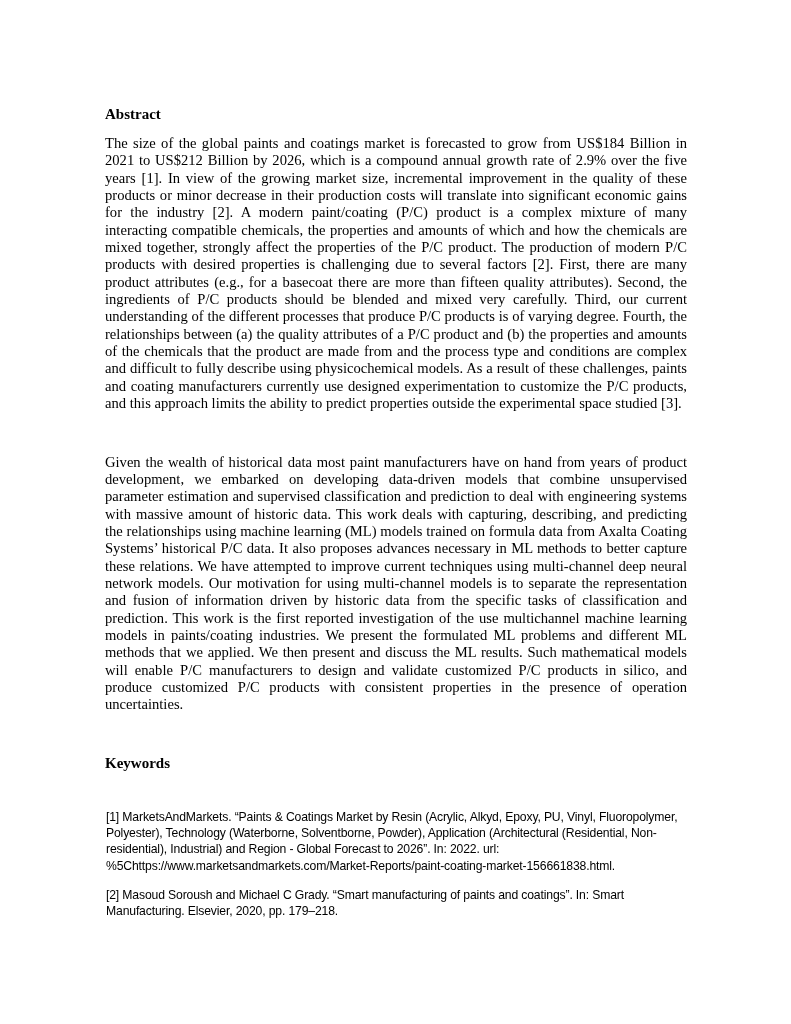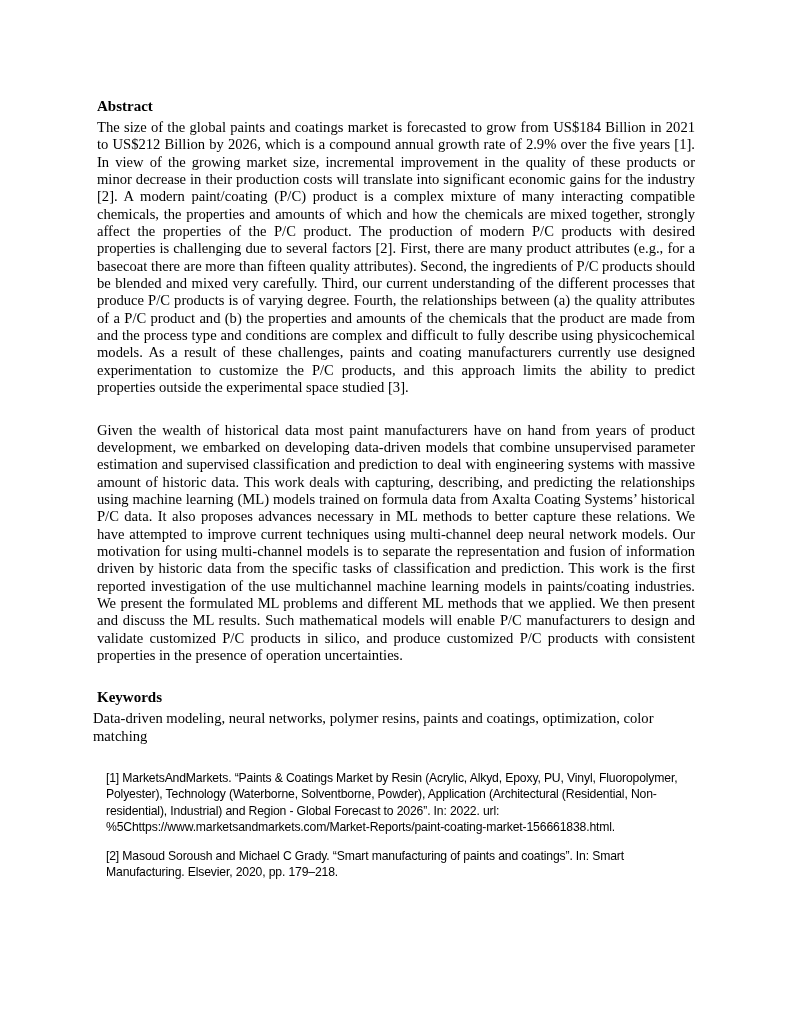--- a/index.html
+++ b/index.html
@@ -1,23 +1,23 @@
 <!DOCTYPE html>
 <html><head>
 <meta charset="utf-8">
 <style>
   html, body { margin: 0; padding: 0; background: #ffffff; }
   body { width: 791px; height: 1024px; position: relative; overflow: hidden; }
   .page {
     position: absolute; left: 93px; top: 94px; width: 606px;
     color: #000; font-family: "Liberation Serif", serif;
   }
-  .heading { font-weight: bold; font-size: 15px; line-height: 17px; margin: 4px; }
+  .heading { font-weight: bold; font-size: 15px; line-height: 17px; margin: 12px; }
   .para {
-    font-size: 14.6px; line-height: 17.35px; text-align: justify; margin: 4px;
+    font-size: 14.6px; line-height: 17.35px; text-align: justify; margin: 12px;
   }
   .gap { height: 17px; }
   .kw { font-size: 14.6px; line-height: 17.35px; margin: 0; width: 570px; }
   .refs { font-family: "Liberation Sans", sans-serif; font-size: 12.2px; line-height: 16.3px; margin: 0; letter-spacing: -0.15px; }
   .ref { margin: 13px; }
 </style>
 </head>
 <body>
 
 <div class="page">
@@ -25,21 +25,20 @@
     <h2 class="heading">Abstract</h2>
     <p class="para">The size of the global paints and coatings market is forecasted to grow from US$184 Billion in 2021 to US$212 Billion by 2026, which is a compound annual growth rate of 2.9% over the five years [1]. In view of the growing market size, incremental improvement in the quality of these products or minor decrease in their production costs will translate into significant economic gains for the industry [2]. A modern paint/coating (P/C) product is a complex mixture of many interacting compatible chemicals, the properties and amounts of which and how the chemicals are mixed together, strongly affect the properties of the P/C product. The production of modern P/C products with desired properties is challenging due to several factors [2]. First, there are many product attributes (e.g., for a basecoat there are more than fifteen quality attributes). Second, the ingredients of P/C products should be blended and mixed very carefully. Third, our current understanding of the different processes that produce P/C products is of varying degree. Fourth, the relationships between (a) the quality attributes of a P/C product and (b) the properties and amounts of the chemicals that the product are made from and the process type and conditions are complex and difficult to fully describe using physicochemical models. As a result of these challenges, paints and coating manufacturers currently use designed experimentation to customize the P/C products, and this approach limits the ability to predict properties outside the experimental space studied [3].</p>
     <div class="gap"></div>
     <p class="para">Given the wealth of historical data most paint manufacturers have on hand from years of product development, we embarked on developing data-driven models that combine unsupervised parameter estimation and supervised classification and prediction to deal with engineering systems with massive amount of historic data.  This work deals with capturing, describing, and predicting the relationships using machine learning (ML) models trained on formula data from Axalta Coating Systems’ historical P/C data. It also proposes advances necessary in ML methods to better capture these relations. We have attempted to improve current techniques using multi-channel deep neural network models. Our motivation for using multi-channel models is to separate the representation and fusion of information driven by historic data from the specific tasks of classification and prediction. This work is the first reported investigation of the use multichannel machine learning models in paints/coating industries. We present the formulated ML problems and different ML methods that we applied. We then present and discuss the ML results. Such mathematical models will enable P/C manufacturers to design and validate customized P/C products in silico, and produce customized P/C products with consistent properties in the presence of operation uncertainties.</p>
   </section>
 
   <div class="gap"></div>
 
   <section>
     <h2 class="heading">Keywords</h2>
-    <p class="kw">Data-driven modeling, neural networks, polymer resins, paints and coatings, optimization, color matching</p>
   </section>
 
   <div class="gap" style="height:12px"></div>
 
   <section>
     <div class="refs">
       <p class="ref">[1] MarketsAndMarkets. “Paints &amp; Coatings Market by Resin (Acrylic, Alkyd, Epoxy, PU, Vinyl, Fluoropolymer, Polyester), Technology (Waterborne, Solventborne, Powder), Application (Architectural (Residential, Non-residential), Industrial) and Region - Global Forecast to 2026”. In: 2022. url: %5Chttps://www.marketsandmarkets.com/Market-Reports/paint-coating-market-156661838.html.</p>
       <p class="ref">[2] Masoud Soroush and Michael C Grady. “Smart manufacturing of paints and coatings”. In: Smart Manufacturing. Elsevier, 2020, pp. 179–218.</p>
     </div>
   </section>

